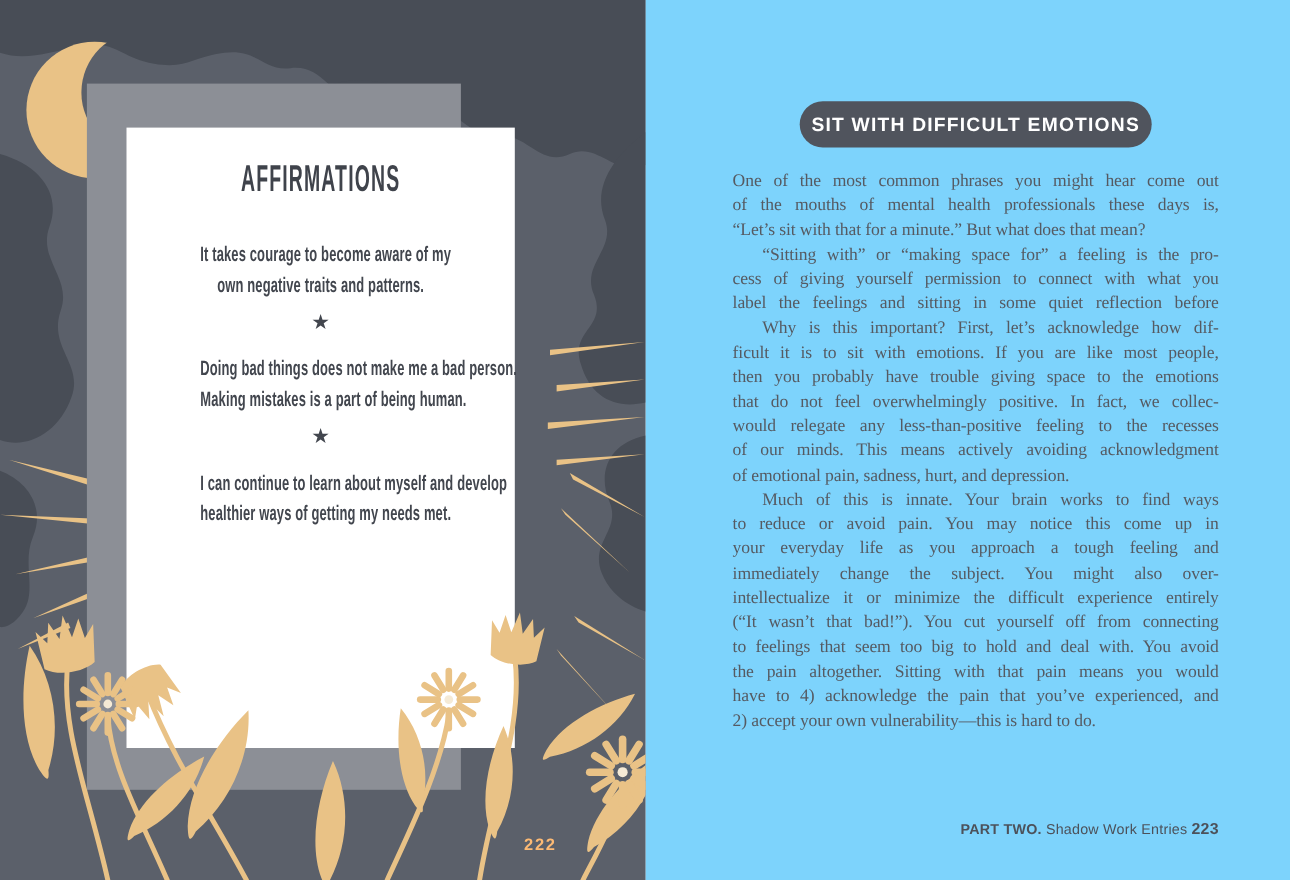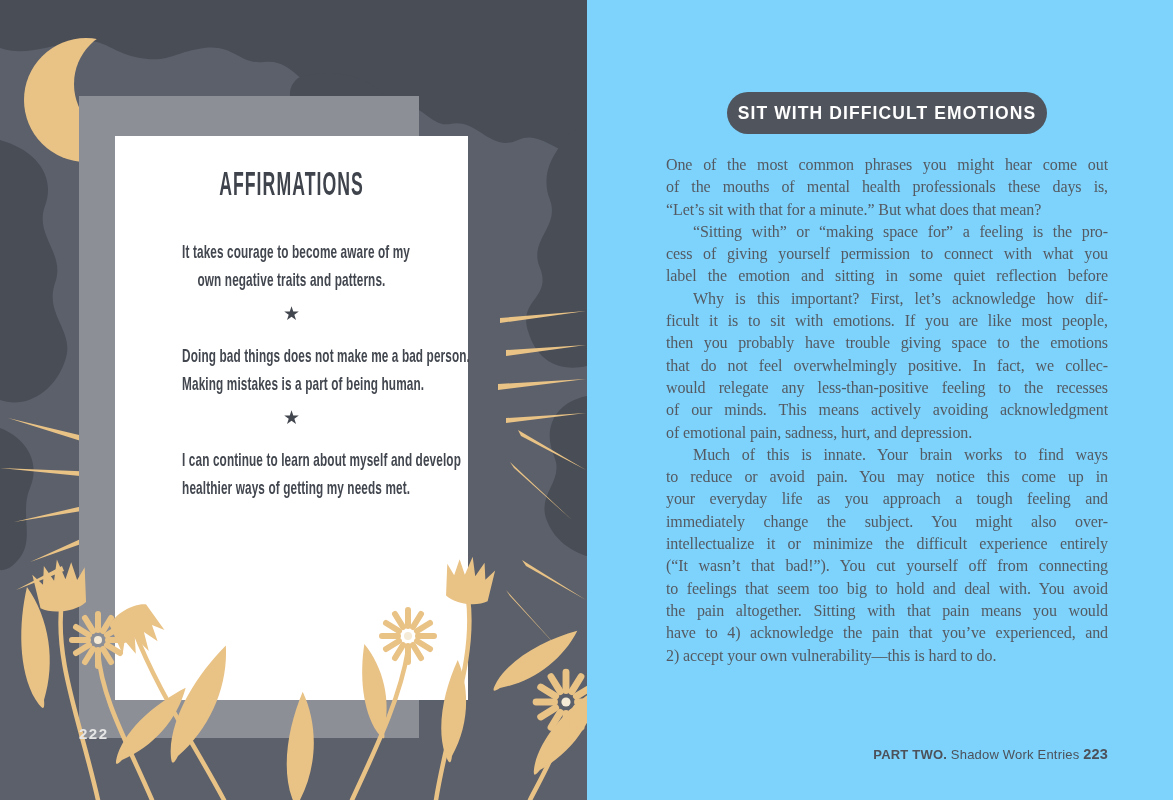--- a/index.html
+++ b/index.html
@@ -8,21 +8,21 @@
     position:relative;width:1173px;height:800px;overflow:hidden;
     font-family:"Liberation Sans",sans-serif;background:#ffffff;
   }
   
   #left-page{
     position:absolute;left:0;top:0;width:587px;height:800px;
     background:var(--bg-left,#5b606a);overflow:hidden;
   }
   .deco-svg{position:absolute;left:0;top:0;pointer-events:none;}
   #card-frame{
-    position:absolute;left:79px;top:96px;width:340px;height:642px;
+    position:absolute;left:79px;top:76px;width:340px;height:642px;
     background:var(--frame,#8c8f96);z-index:2;
   }
   #affirmation-card{
     position:absolute;left:36px;top:40px;width:353px;height:564px;
     background:var(--card-bg,#ffffff);padding-top:28px;
     text-align:center;color:var(--card-text,#3f434b);
   }
   .card-title{
     font-size:34px;line-height:38px;font-weight:bold;letter-spacing:2px;
     transform:scaleX(0.52);transform-origin:50% 50%;white-space:nowrap;
@@ -32,22 +32,22 @@
     transform:scaleX(0.62);transform-origin:50% 50%;white-space:nowrap;
     color:#42464e;
   }
   .aff .aff-line{height:28px;}
   .aff-block{margin-top:16px;}
   .aff-block.first{margin-top:36px;}
   .star-divider{
     margin-top:8px;height:24px;line-height:24px;font-size:19px;color:#42464e;
   }
   #left-page-number{
-    position:absolute;left:79px;width:427px;top:725px;text-align:left;
-    color:#e5e5e5;font-weight:bold;font-size:15px;letter-spacing:1.5px;z-index:4;
+    position:absolute;left:79px;width:427px;top:760px;text-align:right;
+    color:#fdba74;font-weight:bold;font-size:15px;letter-spacing:1.5px;z-index:4;
   }
   #flower-overlay{z-index:3;}
   
   #right-page{
     position:absolute;left:587px;top:0;width:586px;height:800px;
     background:#7dd3fc;
   }
   #right-column{position:absolute;left:79px;top:0;width:442px;height:800px;}
   #chapter-pill{
     margin:92px auto 0 auto;width:320px;height:42px;border-radius:21px;
@@ -237,21 +237,21 @@
 
       <div id="body-text">
           <div class="para">
             <div class="line">One of the most common phrases you might hear come out</div>
             <div class="line">of the mouths of mental health professionals these days is,</div>
             <div class="line last">“Let’s sit with that for a minute.” But what does that mean?</div>
           </div>
           <div class="para">
             <div class="line indent">“Sitting with” or “making space for” a feeling is the pro-</div>
             <div class="line">cess of giving yourself permission to connect with what you</div>
-            <div class="line">label the emotion and sitting in some quiet reflection before</div>
+            <div class="line">label the feelings and sitting in some quiet reflection before</div>
           </div>
           <div class="para">
             <div class="line indent">Why is this important? First, let’s acknowledge how dif-</div>
             <div class="line">ficult it is to sit with emotions. If you are like most people,</div>
             <div class="line">then you probably have trouble giving space to the emotions</div>
             <div class="line">that do not feel overwhelmingly positive. In fact, we collec-</div>
             <div class="line">would relegate any less-than-positive feeling to the recesses</div>
             <div class="line">of our minds. This means actively avoiding acknowledgment</div>
             <div class="line last">of emotional pain, sadness, hurt, and depression.</div>
           </div>

